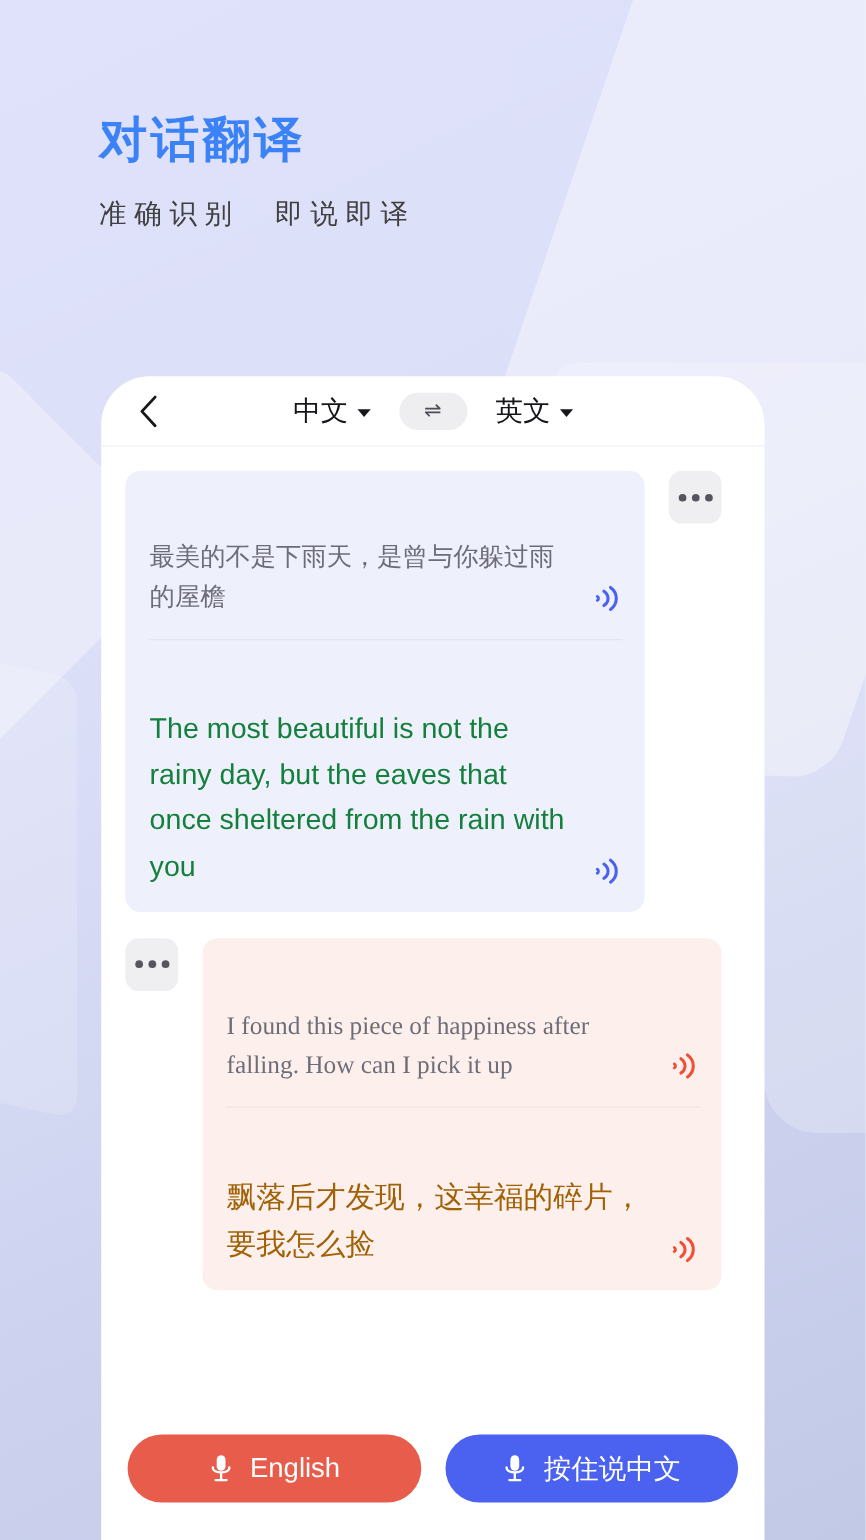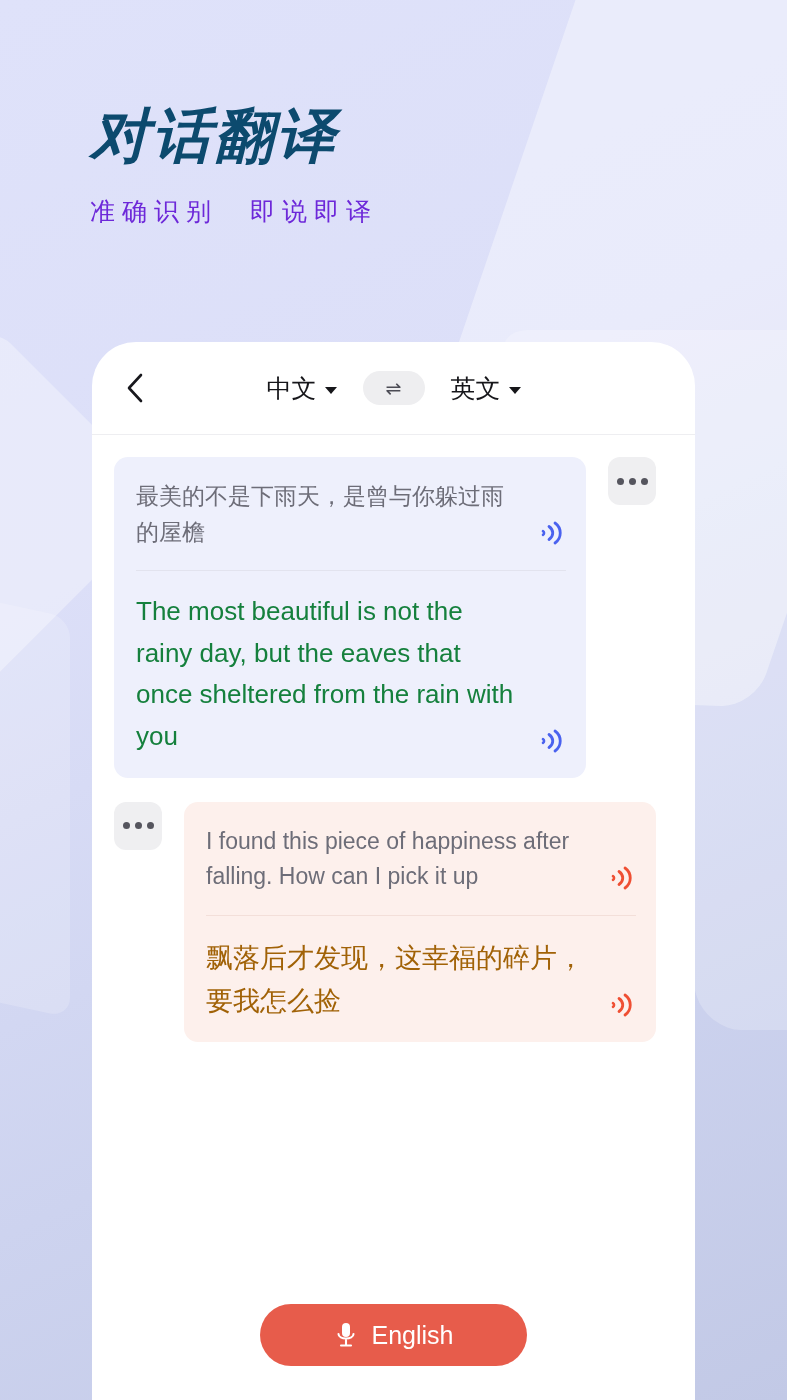--- a/index.html
+++ b/index.html
@@ -44,44 +44,43 @@
     top:590px; left:-190px;
     width:260px; height:400px;
     background:rgba(255,255,255,0.18);
     transform:skewY(12deg);
     border-radius:20px;
   }
 
   
   .hero { position:absolute; left:90px; top:103px; }
   .hero-title {
-    font-size:59px; font-weight:bold; color:#0c4a6e;
+    font-size:44px; font-weight:bold; color:#3b82f6;
     letter-spacing:3px; line-height:1.12;
     font-family:"Liberation Sans","DejaVu Sans",sans-serif;
-    font-style:italic;
   }
   .hero-sub {
     margin-top:26px;
-    font-size:25px; color:#6d28d9;
+    font-size:25px; color:#404040;
     letter-spacing:7px;
   }
 
   
   .phone {
     position:absolute;
     left:92px; top:342px;
     width:603px; height:1058px;
     background:#ffffff;
     border-top-left-radius:44px;
     border-top-right-radius:44px;
     overflow:hidden;
   }
 
   .phone-header {
-    height:93px;
+    height:64px;
     display:flex; align-items:center;
     padding:15px 26px;
     border-bottom:1px solid #eeeef1;
     position:relative;
   }
   .back-btn {
     width:34px; height:34px;
     display:flex; align-items:center; justify-content:center;
     cursor:pointer;
   }
@@ -120,29 +119,29 @@
   .row.right { padding-left:22px; padding-right:22px; justify-content:flex-start; }
 
   .bubble {
     border-radius:14px;
     padding:22px 20px 20px 22px;
   }
   .bubble.blue { background:#eef0fc; width:472px; }
   .bubble.pink { background:#fdf0ec; width:472px; }
 
   .seg { display:flex; align-items:flex-end; }
-  .seg .txt { flex:1; }
+  .seg .txt { flex:1;margin-top:40px; }
   .seg .spk { flex:0 0 auto; width:42px; display:flex; justify-content:flex-end; align-items:flex-end; padding-bottom:2px;}
 
   .src-zh {
     font-size:23px; line-height:1.55; color:#6d6d78;
     font-family:"DejaVu Sans","Liberation Sans",sans-serif;
   }
   .src-en {
-    font-size:23px; line-height:1.55; color:#6d6d78;
+    font-size:23px; line-height:1.55; color:#6d6d78;font-family:Liberation Serif, serif;
   }
   .dst-en {
     font-size:26px; line-height:1.6; color:#15803d; font-weight:500;
   }
   .dst-zh {
     font-size:27px; line-height:1.6; color:#a16207; font-weight:500;
     font-family:"DejaVu Sans","Liberation Sans",sans-serif;
   }
   .divider { height:1px; background:#e2e3ee; margin:20px 0 20px 0; }
   .divider.pink-d { background:#f3dfd9; }
@@ -288,15 +287,24 @@
   <div class="mic-row">
     <div class="mic-btn red">
       <svg width="24" height="30" viewBox="0 0 24 30">
         <rect x="8" y="3" width="8" height="14" rx="4" fill="#ffffff"></rect>
         <path d="M4.5 14 C4.5 20 19.5 20 19.5 14" fill="none" stroke="#ffffff" stroke-width="2.1" stroke-linecap="round"></path>
         <line x1="12" y1="20" x2="12" y2="25" stroke="#ffffff" stroke-width="2.1" stroke-linecap="round"></line>
         <line x1="7" y1="25.5" x2="17" y2="25.5" stroke="#ffffff" stroke-width="2.1" stroke-linecap="round"></line>
       </svg>
       <span>English</span>
     </div>
+    <div class="mic-btn blue">
+      <svg width="24" height="30" viewBox="0 0 24 30">
+        <rect x="8" y="3" width="8" height="14" rx="4" fill="#ffffff"></rect>
+        <path d="M4.5 14 C4.5 20 19.5 20 19.5 14" fill="none" stroke="#ffffff" stroke-width="2.1" stroke-linecap="round"></path>
+        <line x1="12" y1="20" x2="12" y2="25" stroke="#ffffff" stroke-width="2.1" stroke-linecap="round"></line>
+        <line x1="7" y1="25.5" x2="17" y2="25.5" stroke="#ffffff" stroke-width="2.1" stroke-linecap="round"></line>
+      </svg>
+      <span class="mic-label-zh">按住说中文</span>
+    </div>
   </div>
 
 </div>
 
 </body></html>

